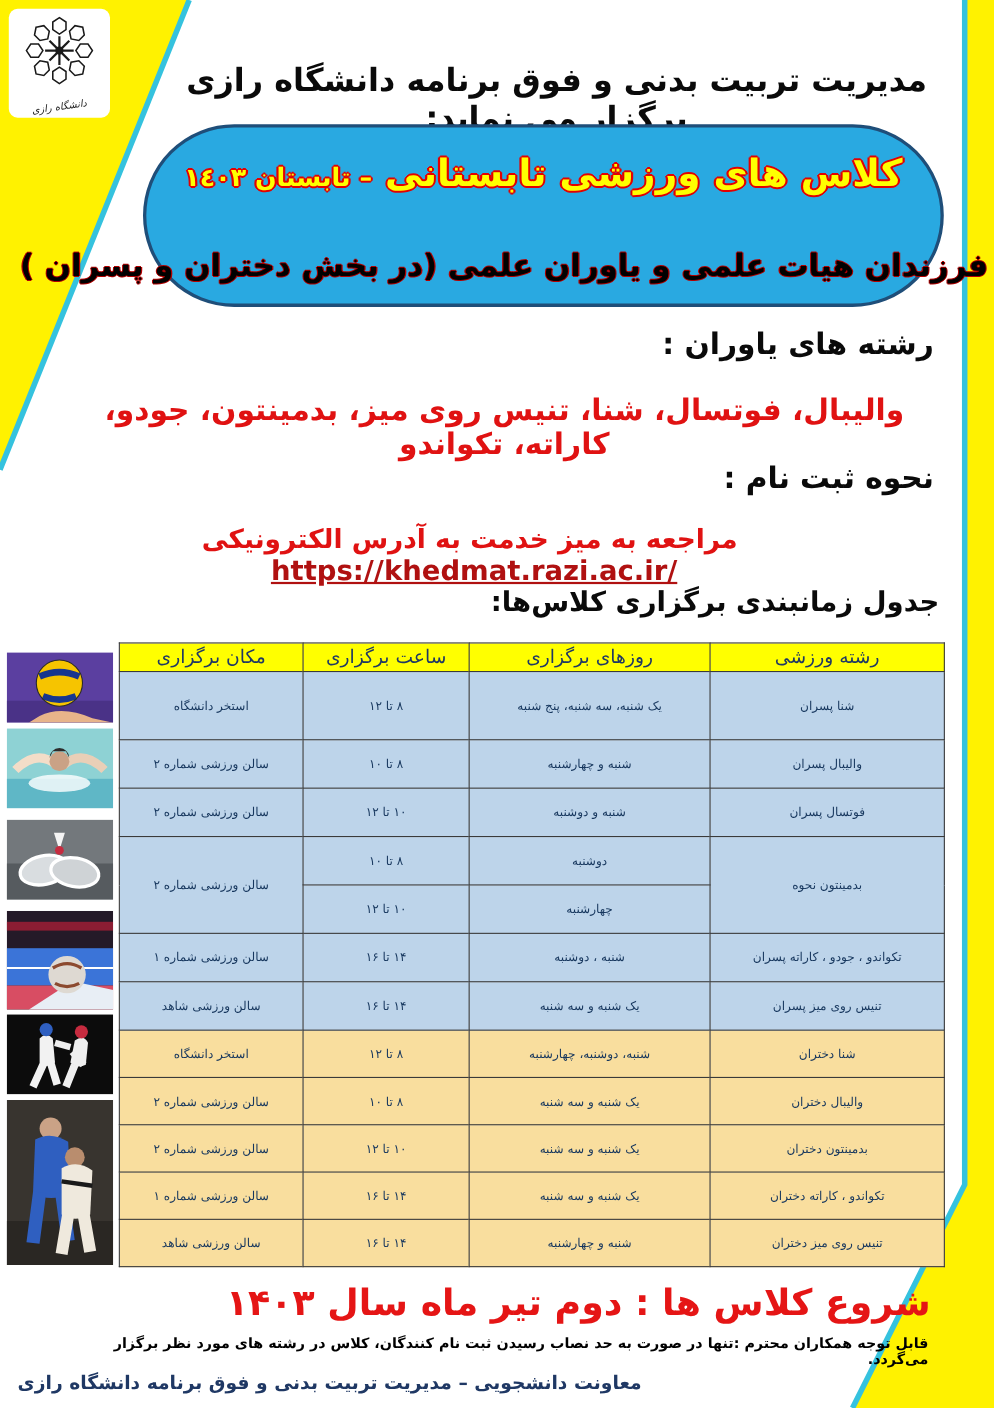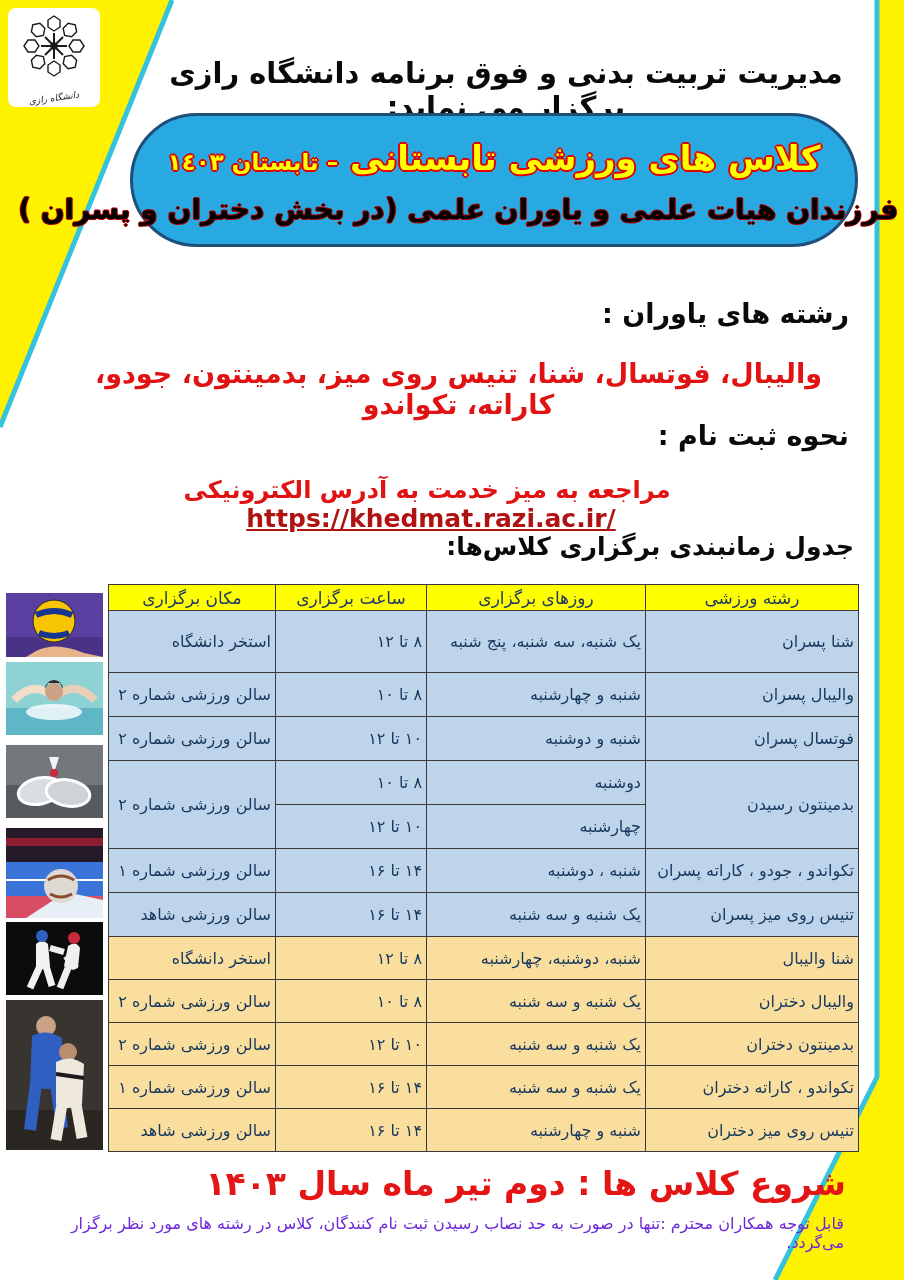--- a/index.html
+++ b/index.html
@@ -17,21 +17,21 @@
 
   
   .logo-card{left:8px;top:8px;width:92px;height:99px;background:#ffffff;border-radius:8px;}
   .logo-caption{position:absolute;left:0;right:0;bottom:4px;text-align:center;
     font-size:9px;color:#222;font-style:italic;transform:rotate(-8deg);}
 
   
   .header-line{left:158px;right:50px;top:56px;text-align:center;
     font-size:29px;font-weight:bold;color:#0a0a0a;}
   .banner{
-    left:130px;top:113px;width:728px;height:134px;background:#29a9e1;
+    left:130px;top:113px;width:728px;height:166px;background:#29a9e1;
     border:3px solid #1f4e79;border-radius:86px;
     display:flex;flex-direction:column;justify-content:space-between;
     align-items:center;padding:22px 30px 18px;box-sizing:border-box;
   }
   .banner-title{font-size:34px;font-weight:bold;color:#ffff00;white-space:nowrap;
     text-shadow:-2px 0 #e30000,2px 0 #e30000,0 -2px #e30000,0 2px #e30000,
      -1px -1px #e30000,1px 1px #e30000,-1px 1px #e30000,1px -1px #e30000;}
   .banner-season{font-size:23px;font-weight:bold;}
   .banner-sub{font-size:28px;font-weight:bold;color:#000000;white-space:nowrap;
     text-shadow:-1px 0 #b30000,1px 0 #b30000,0 -1px #b30000,0 1px #b30000;}
@@ -46,31 +46,31 @@
     display:inline-block;margin-left:8px;font-size:25px;}
   .schedule-label{right:50px;top:532px;font-size:25px;}
 
   
   .sched-table{left:108px;top:584px;width:750px;border-collapse:collapse;
     table-layout:fixed;direction:rtl;}
   .sched-table th,.sched-table td{
     border:1px solid #3a3a3a;text-align:center;vertical-align:middle;
     font-weight:normal;padding:2px 4px;box-sizing:border-box;}
   .sched-table th{background:#ffff00;color:#1f3864;font-size:17px;height:26px;}
-  .sched-table td{color:#17375e;font-size:16px;text-align:right;}
+  .sched-table td{color:#17375e;font-size:11px;}
   tr.boys td{background:#bdd4ea;}
   tr.girls td{background:#f9de9e;}
 
   
   .photo{left:6px;width:97px;overflow:hidden;}
 
   
   .start-line{right:58px;top:1152px;font-size:33px;font-weight:bold;color:#e51515;margin-top:12px;}
   .note-line{right:60px;left:60px;top:1214px;text-align:right;
-    font-size:16px;font-weight:normal;color:#6d28d9;}
+    font-size:13px;font-weight:bold;color:#000000;}
   .dept-line{left:16px;top:1248px;font-size:17px;font-weight:bold;color:#1f3864;
     direction:rtl;}
 </style>
 </head>
 <body>
 
 <div class="poster">
 
   <svg class="abs wedge-left" width="200" height="440" viewBox="0 0 200 440">
     <polygon points="0,0 172,0 0,427" fill="#fff200"></polygon>
@@ -160,21 +160,21 @@
         <td>۸ تا ۱۰</td>
         <td>سالن ورزشی شماره ۲</td>
       </tr>
       <tr class="boys" style="height:44px">
         <td>فوتسال پسران</td>
         <td>شنبه و دوشنبه</td>
         <td>۱۰ تا ۱۲</td>
         <td>سالن ورزشی شماره ۲</td>
       </tr>
       <tr class="boys" style="height:44px">
-        <td rowspan="2">بدمینتون رسیدن</td>
+        <td rowspan="2">بدمینتون نحوه</td>
         <td>دوشنبه</td>
         <td>۸ تا ۱۰</td>
         <td rowspan="2">سالن ورزشی شماره ۲</td>
       </tr>
       <tr class="boys" style="height:44px">
         <td>چهارشنبه</td>
         <td>۱۰ تا ۱۲</td>
       </tr>
       <tr class="boys" style="height:44px">
         <td>تکواندو ، جودو ، کاراته پسران</td>
@@ -182,21 +182,21 @@
         <td>۱۴ تا ۱۶</td>
         <td>سالن ورزشی شماره ۱</td>
       </tr>
       <tr class="boys" style="height:44px">
         <td>تنیس روی میز پسران</td>
         <td>یک شنبه و سه شنبه</td>
         <td>۱۴ تا ۱۶</td>
         <td>سالن ورزشی شاهد</td>
       </tr>
       <tr class="girls" style="height:43px">
-        <td>شنا والیبال</td>
+        <td>شنا دختران</td>
         <td>شنبه، دوشنبه، چهارشنبه</td>
         <td>۸ تا ۱۲</td>
         <td>استخر دانشگاه</td>
       </tr>
       <tr class="girls" style="height:43px">
         <td>والیبال دختران</td>
         <td>یک شنبه و سه شنبه</td>
         <td>۸ تا ۱۰</td>
         <td>سالن ورزشی شماره ۲</td>
       </tr>
@@ -286,14 +286,15 @@
       <path d="M30 84 L24 130 M50 84 L56 128" stroke="#2f5fc0" stroke-width="12"></path>
       <circle cx="62" cy="52" r="9" fill="#b98d6e"></circle>
       <path d="M50 62 Q64 54 78 64 L76 104 Q62 112 50 104 Z" fill="#efe9dd"></path>
       <path d="M56 104 L50 140 M70 104 L76 138" stroke="#efe9dd" stroke-width="11"></path>
       <path d="M50 74 L78 78" stroke="#1a1a1a" stroke-width="4"></path>
     </svg>
   </div>
 
   <div class="abs start-line">شروع کلاس ها : دوم تیر ماه سال ۱۴۰۳</div>
   <div class="abs note-line">قابل توجه همکاران محترم :تنها در صورت به حد نصاب رسیدن ثبت نام کنندگان، کلاس در رشته های مورد نظر برگزار می‌گردد.</div>
+  <div class="abs dept-line">معاونت دانشجویی – مدیریت تربیت بدنی و فوق برنامه دانشگاه رازی</div>
 
 </div>
 
 </body></html>

